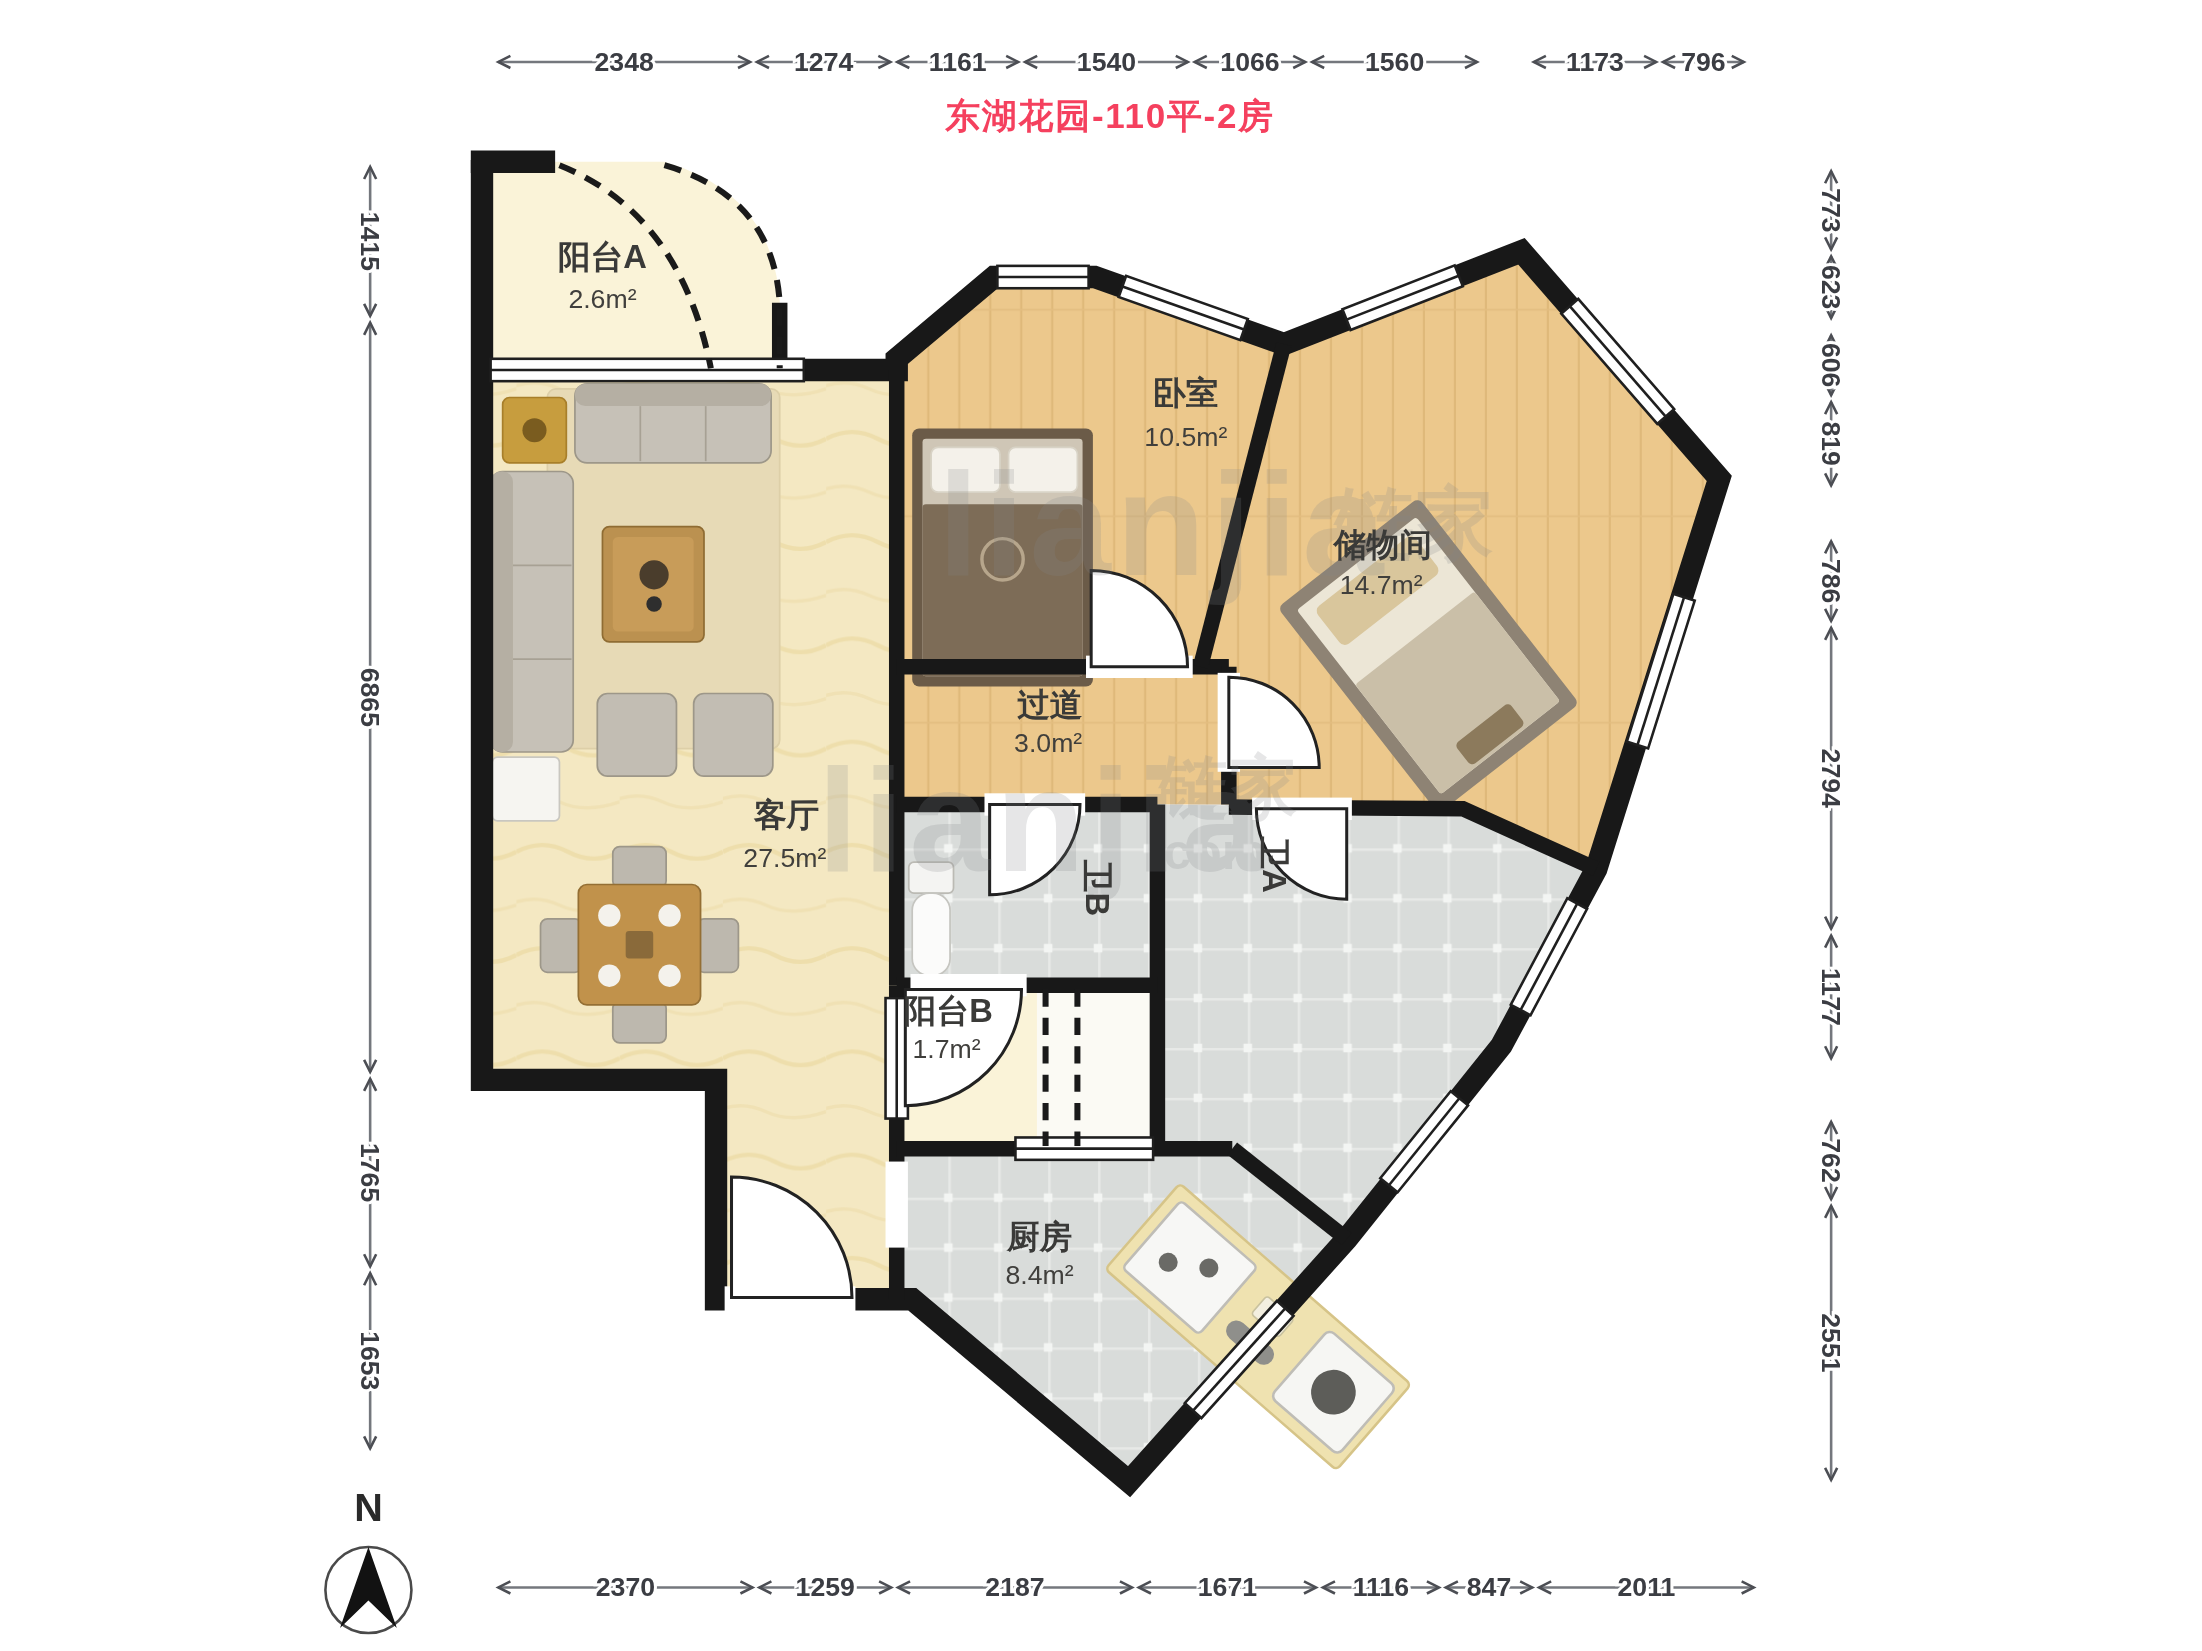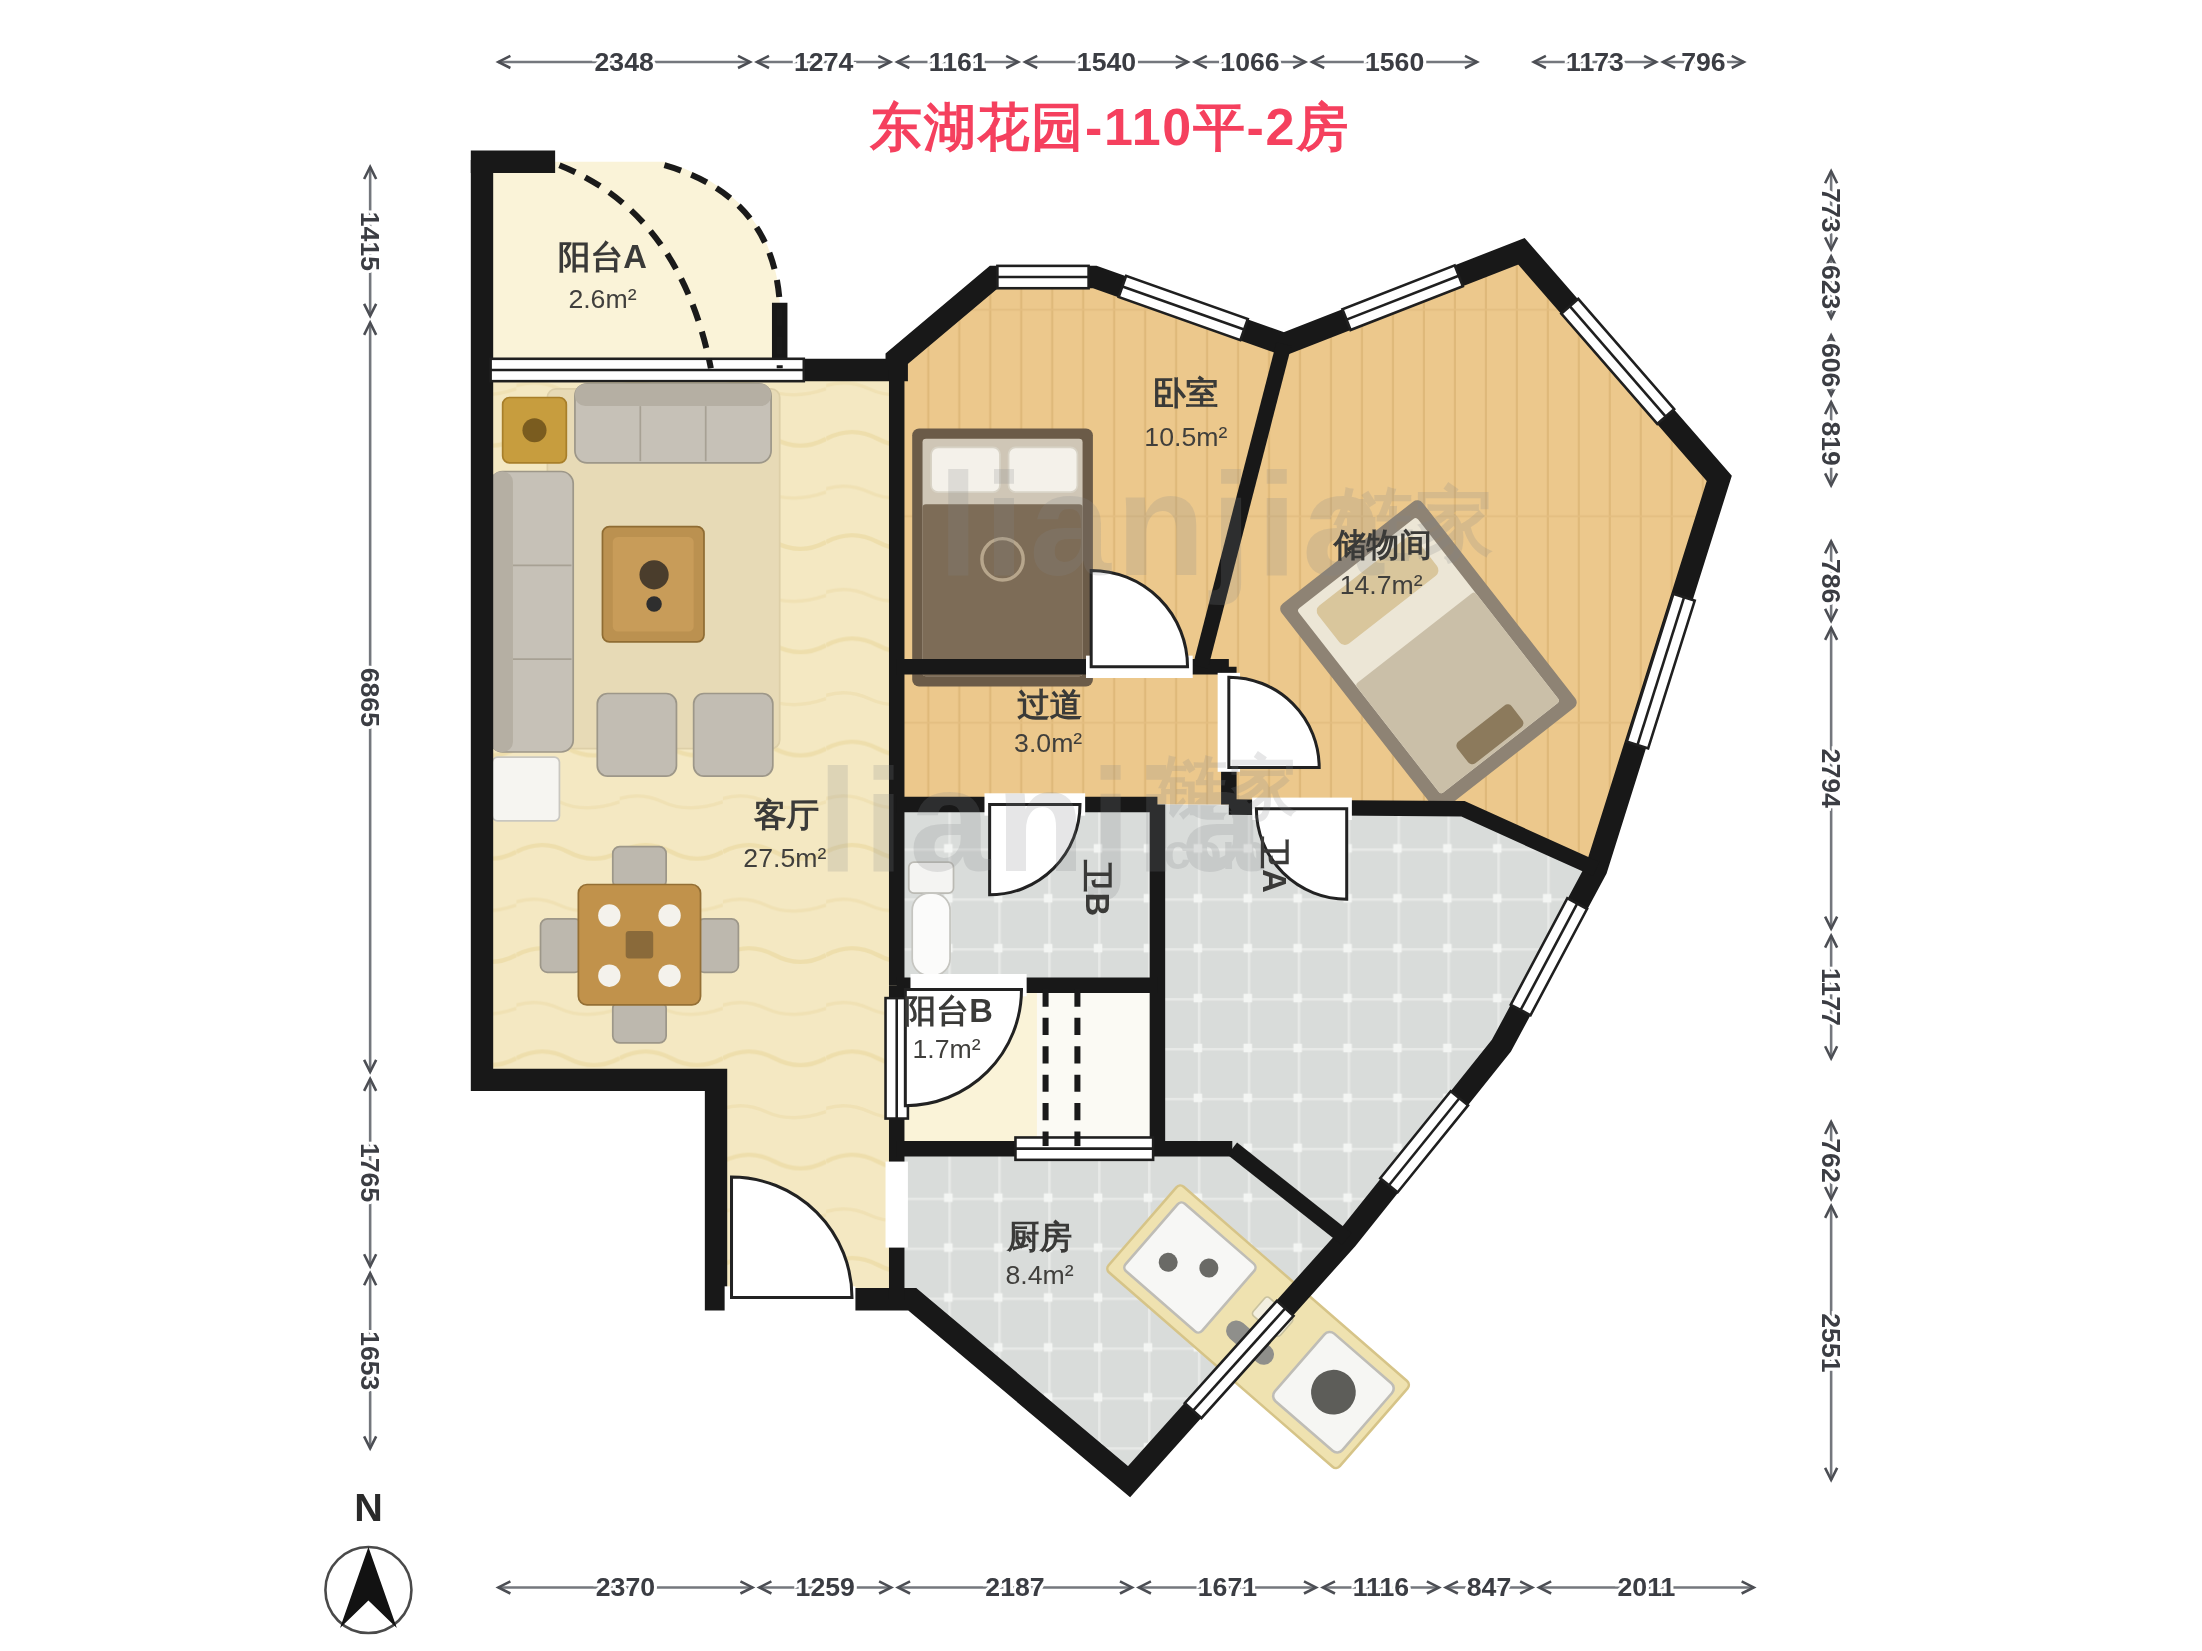--- a/index.html
+++ b/index.html
@@ -1,19 +1,19 @@
 <!DOCTYPE html>
 <html style="font-size:13.8px"><head>
 <meta charset="utf-8">
 <style>
   html,body{margin:0;padding:0;background:#ffffff;}
   .stage{position:relative;width:2203px;height:1652px;background:#ffffff;overflow:hidden;
          font-family:"Liberation Sans","DejaVu Sans",sans-serif;}
   .title{position:absolute;left:1110px;top:93px;transform:translateX(-50%);
-         font-size:52px;font-weight:800;color:#f5405e;letter-spacing:1.7px;white-space:nowrap;}
+         font-size:35px;font-weight:800;color:#f5405e;letter-spacing:1.7px;white-space:nowrap;}
   svg{position:absolute;left:0;top:0;}
   .dim{font:600 31px "Liberation Sans","DejaVu Sans",sans-serif;fill:#3b3d43;
        stroke:#ffffff;stroke-width:7px;paint-order:stroke;}
   .room-name{font:600 38px "Liberation Sans","DejaVu Sans",sans-serif;fill:#3a3a38;}
   .room-area{font:400 31px "Liberation Sans","DejaVu Sans",sans-serif;fill:#403f3c;}
   .wm{font-weight:700;fill:#84878a;}
   .win rect{fill:#ffffff;stroke:#1f1f1f;stroke-width:3px;}
   .win line{stroke:#1f1f1f;stroke-width:3px;}
   .doorgap{fill:#ffffff;}
   .leafarc{fill:#ffffff;stroke:#222222;stroke-width:3.5px;}

